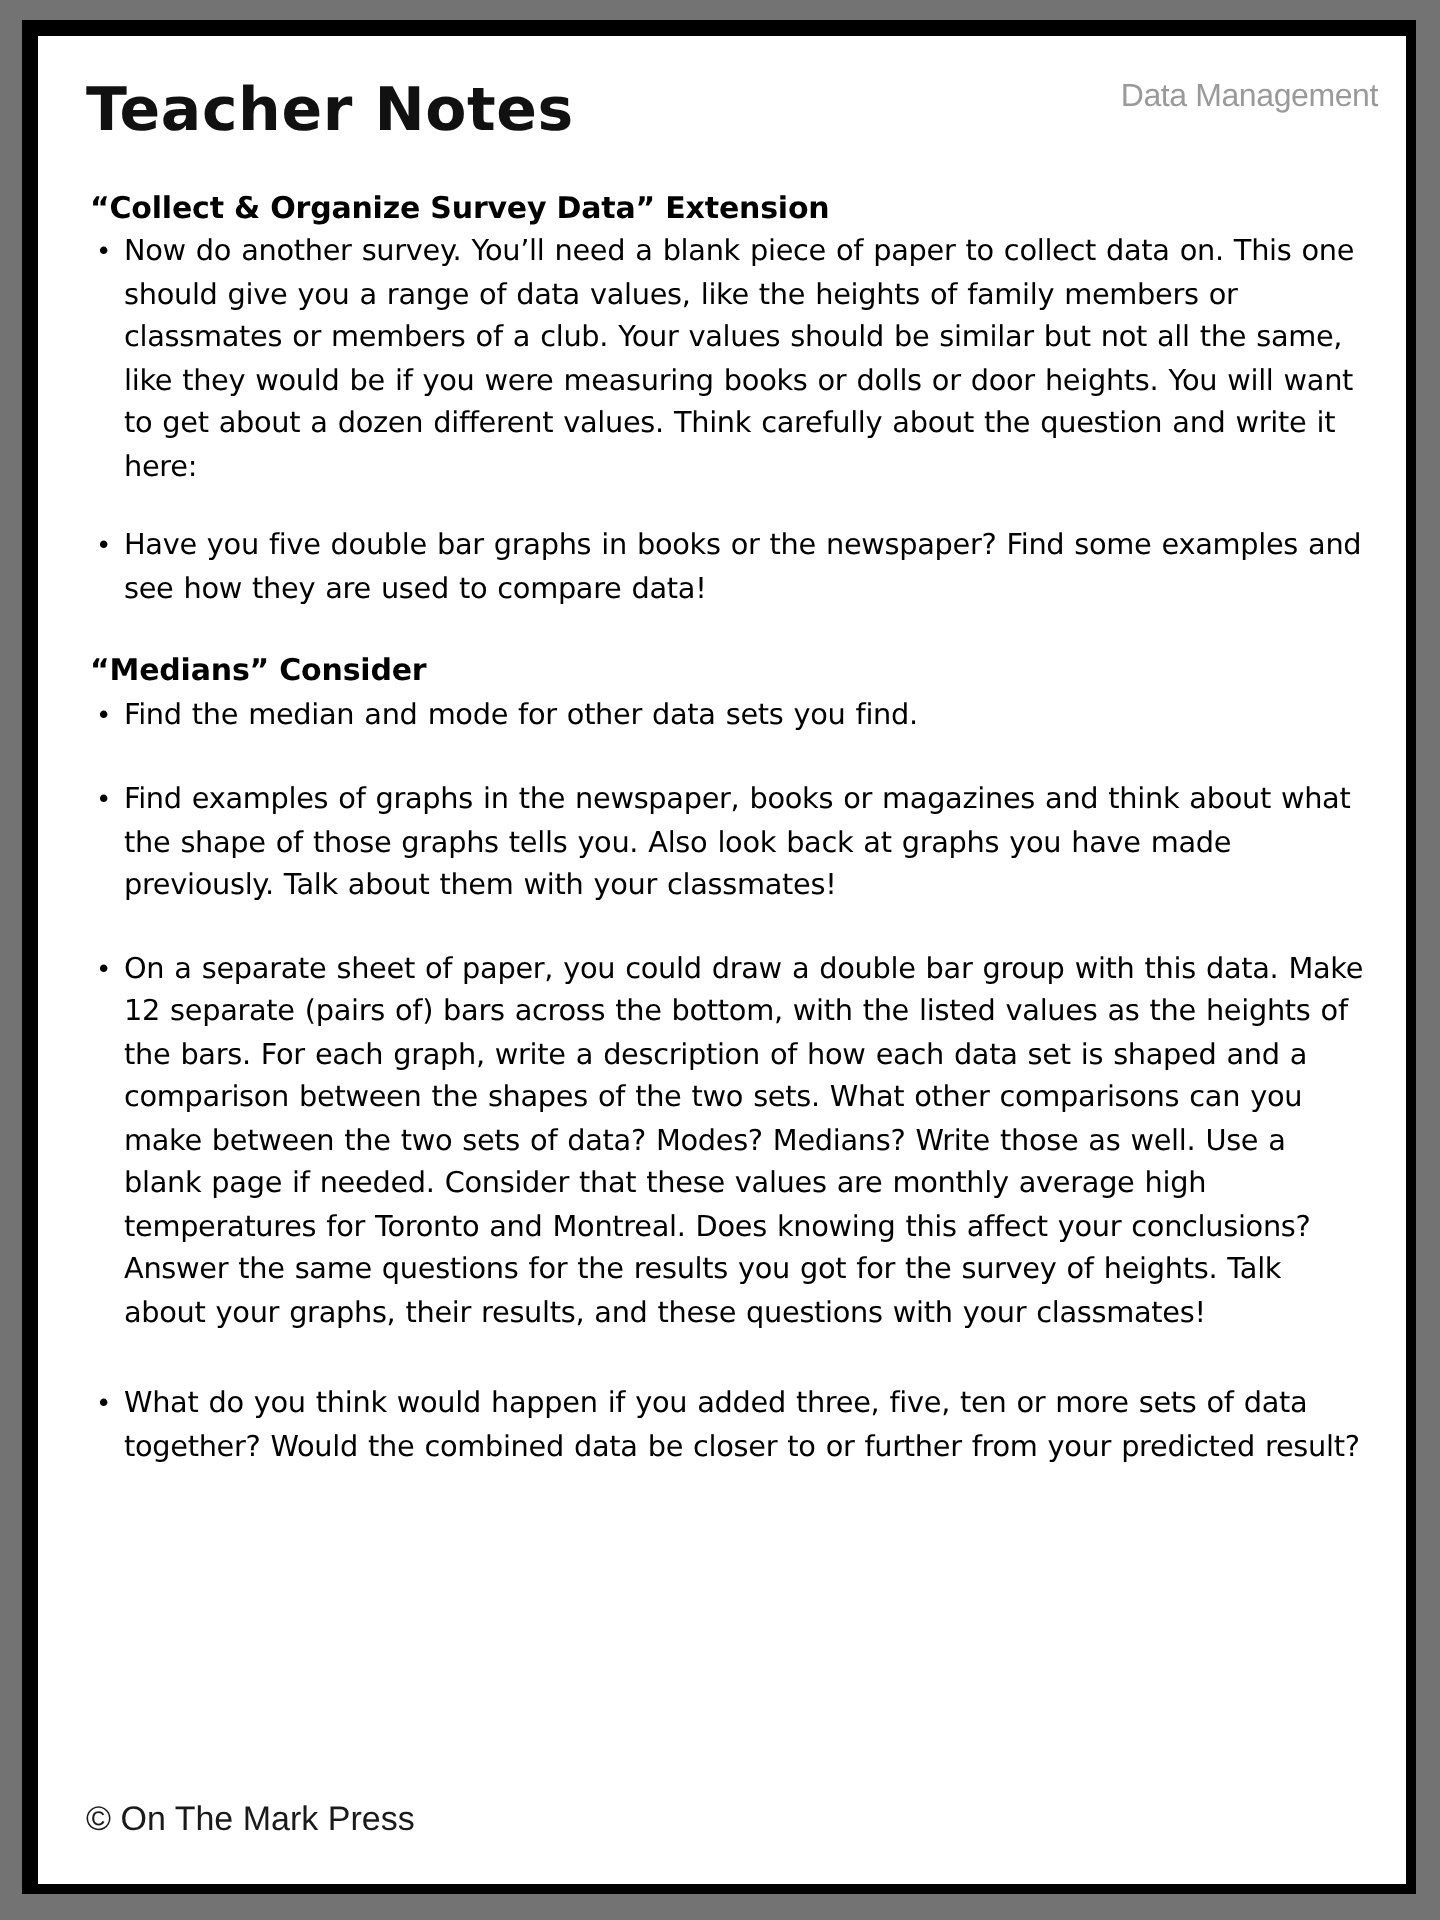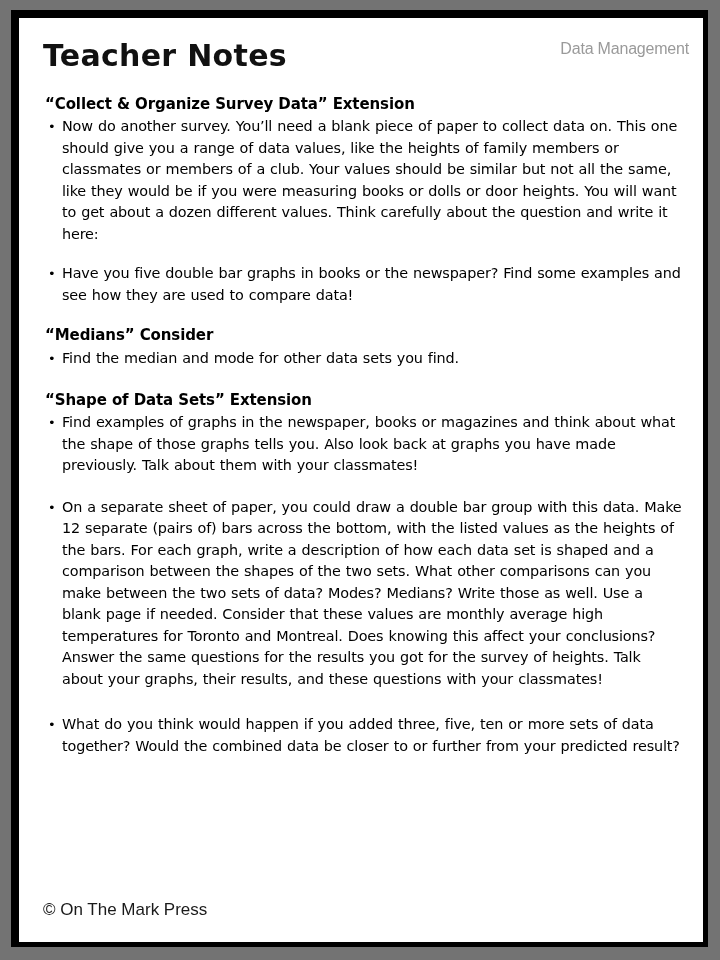--- a/index.html
+++ b/index.html
@@ -166,21 +166,20 @@
 
       <div class="section s-medians">
         <div class="section-heading">“Medians” Consider</div>
         <div class="bullet-row">
           <span class="bullet-dot">•</span>
           <span class="bullet-text">Find the median and mode for other data sets you find.</span>
         </div>
       </div>
 
       <div class="section s-shape">
-        <div class="section-heading">“Shape of Data Sets” Extension</div>
         <div class="bullet-row">
           <span class="bullet-dot">•</span>
           <span class="bullet-text">Find examples of graphs in the newspaper, books or magazines and think about what the shape of those graphs tells you. Also look back at graphs you have made previously. Talk about them with your classmates!</span>
         </div>
       </div>
 
       <div class="section s-compare">
         <div class="bullet-row">
           <span class="bullet-dot">•</span>
           <span class="bullet-text">On a separate sheet of paper, you could draw a double bar group with this data. Make 12 separate (pairs of) bars across the bottom, with the listed values as the heights of the bars. For each graph, write a description of how each data set is shaped and a comparison between the shapes of the two sets. What other comparisons can you make between the two sets of data? Modes? Medians? Write those as well. Use a blank page if needed. Consider that these values are monthly average high temperatures for Toronto and Montreal. Does knowing this affect your conclusions? Answer the same questions for the results you got for the survey of heights. Talk about your graphs, their results, and these questions with your classmates!</span>

